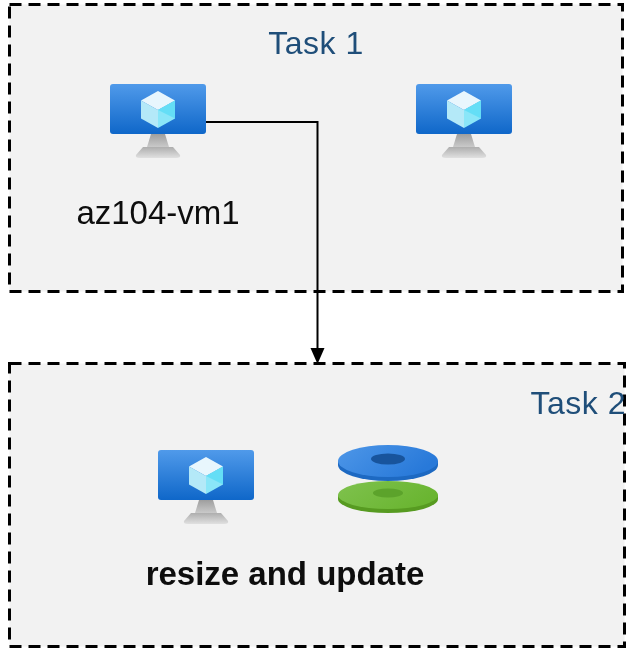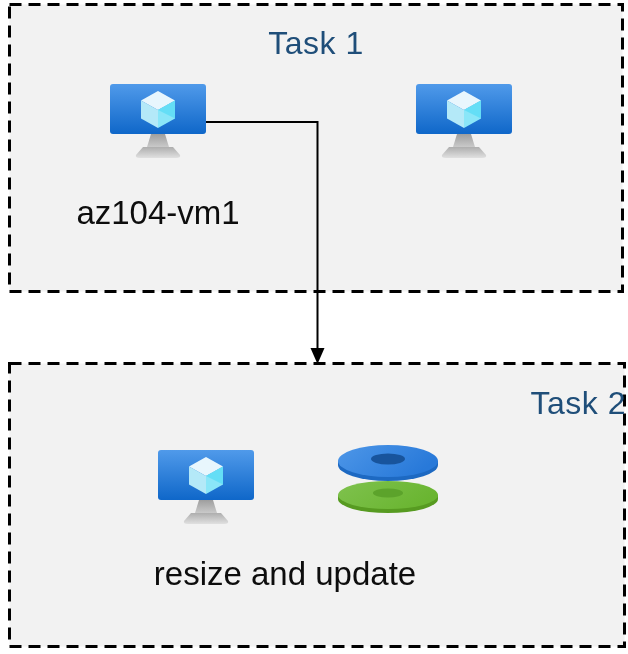--- a/index.html
+++ b/index.html
@@ -136,15 +136,15 @@
       <ellipse cx="52" cy="53" rx="50" ry="14" fill="url(#dGreenG)"></ellipse>
       <ellipse cx="52" cy="51" rx="15" ry="4.5" fill="#5ca32b"></ellipse>
 
       <ellipse cx="52" cy="23" rx="50" ry="16" fill="#1d69c2"></ellipse>
       <rect x="2" y="19" width="100" height="4" fill="#1d69c2"></rect>
       <ellipse cx="52" cy="19" rx="50" ry="16" fill="url(#dBlueG)"></ellipse>
       <ellipse cx="52" cy="17" rx="17" ry="5.5" fill="#18549c"></ellipse>
     </svg>
   </div>
 
-  <div class="caption" style="left:135px; top:554px; width:300px;">resize and update</div>
+  <div class="caption" style="left:135px; top:554px; width:300px;font-weight:bold;">resize and update</div>
 
 </div>
 
 </body></html>

